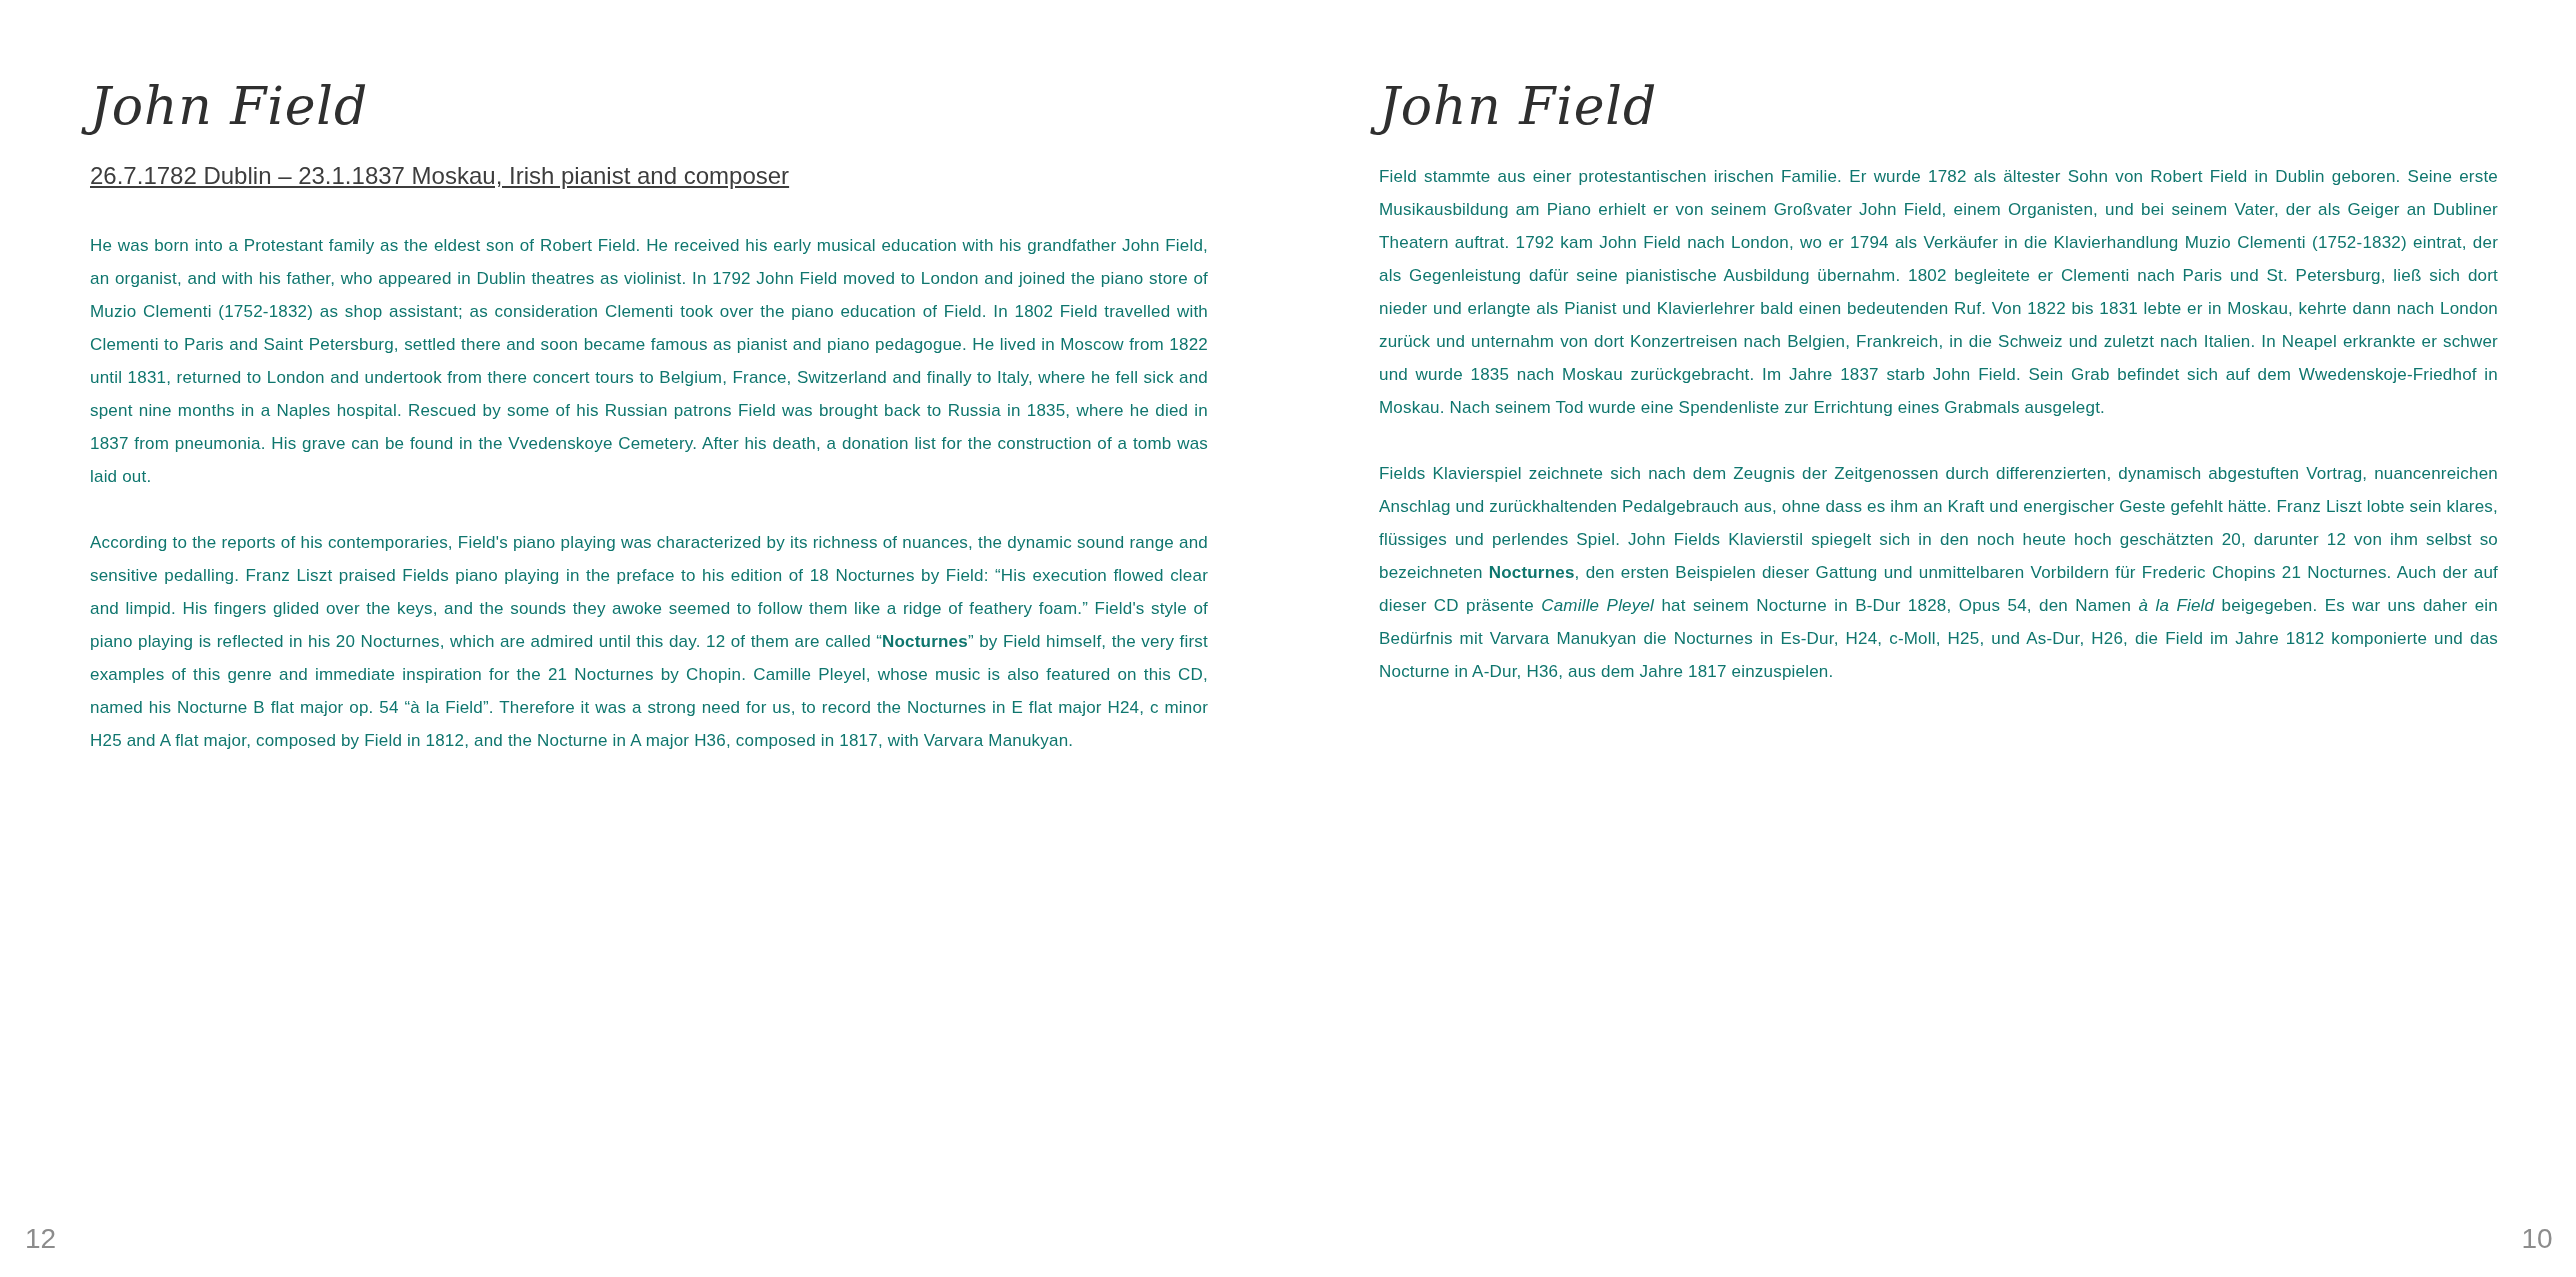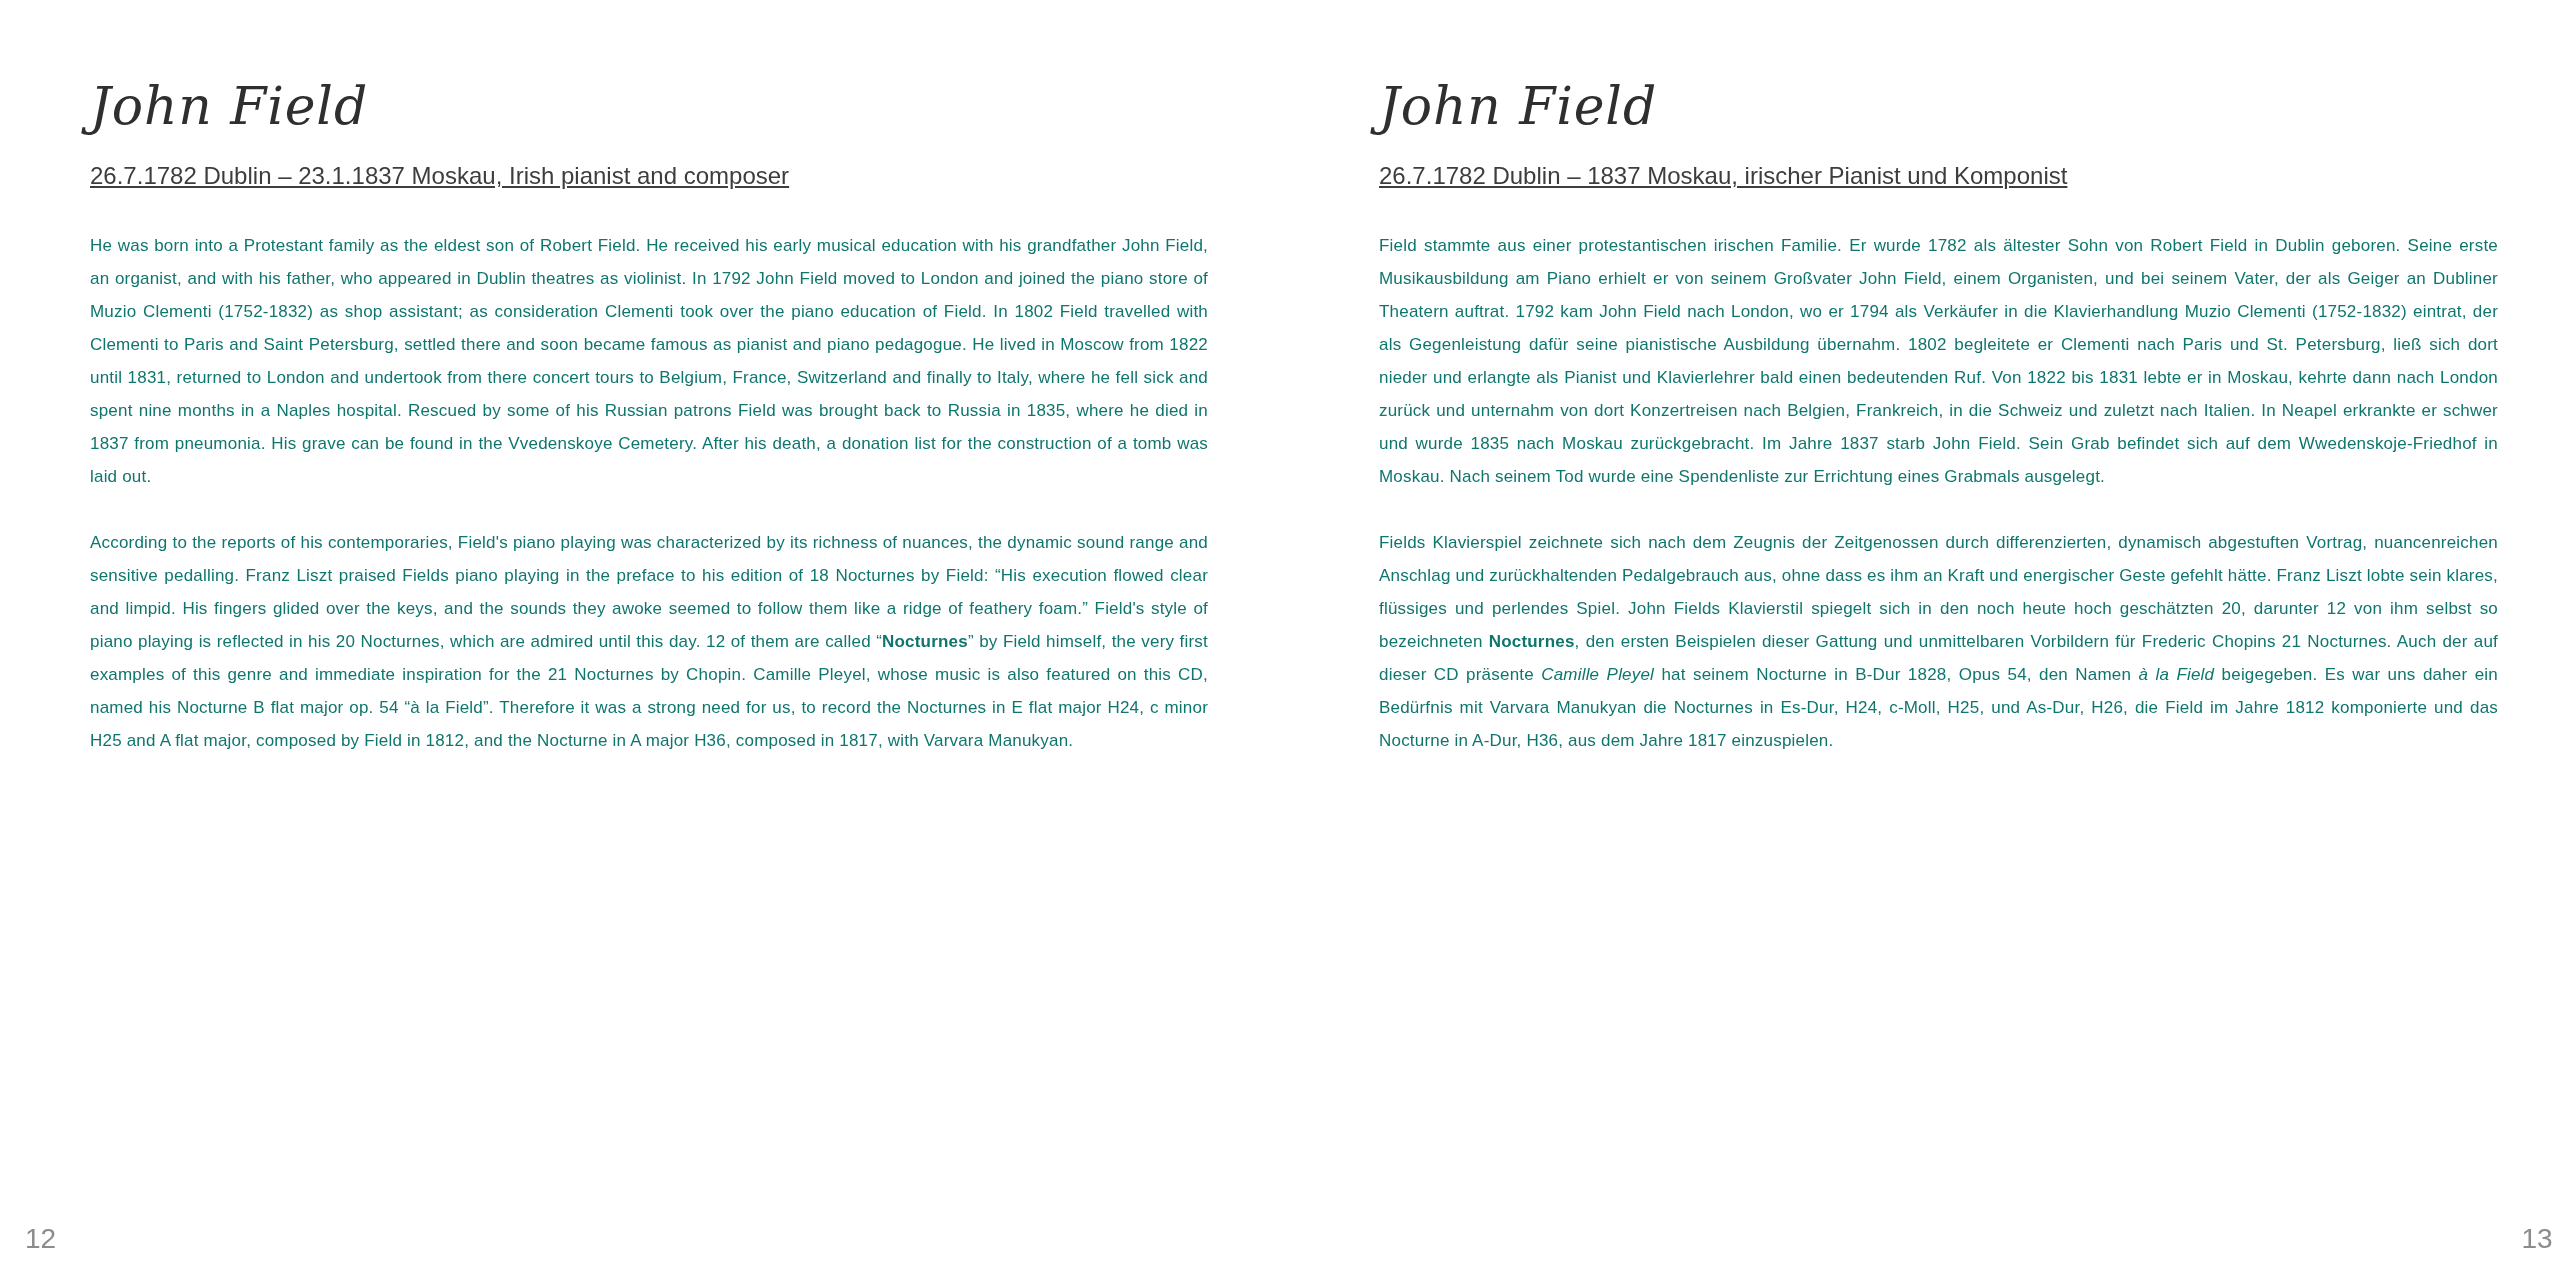--- a/index.html
+++ b/index.html
@@ -67,25 +67,24 @@
     <h1 class="title">John Field</h1>
     <p class="subtitle">26.7.1782 Dublin – 23.1.1837 Moskau, Irish pianist and composer</p>
     <div class="body">
       <p class="para"><span>He was born into a Protestant family as the eldest son of Robert Field. He received his early musical education with his grandfather John Field, an organist, and with his father, who appeared in Dublin theatres as violinist. In 1792 John Field moved to London and joined the piano store of Muzio Clementi (1752-1832) as shop assistant; as consideration Clementi took over the piano education of Field. In 1802 Field travelled with Clementi to Paris and Saint Petersburg, settled there and soon became famous as pianist and piano pedagogue. He lived in Moscow from 1822 until 1831, returned to London and undertook from there concert tours to Belgium, France, Switzerland and finally to Italy, where he fell sick and spent nine months in a Naples hospital. Rescued by some of his Russian patrons Field was brought back to Russia in 1835, where he died in 1837 from pneumonia. His grave can be found in the Vvedenskoye Cemetery. After his death, a donation list for the construction of a tomb was laid out.</span></p>
       <p class="para"><span>According to the reports of his contemporaries, Field's piano playing was characterized by its richness of nuances, the dynamic sound range and sensitive pedalling. Franz Liszt praised Fields piano playing in the preface to his edition of 18 Nocturnes by Field: “His execution flowed clear and limpid. His fingers glided over the keys, and the sounds they awoke seemed to follow them like a ridge of feathery foam.” Field's style of piano playing is reflected in his 20 Nocturnes, which are admired until this day. 12 of them are called “</span><span class="b">Nocturnes</span><span>” by Field himself, the very first examples of this genre and immediate inspiration for the 21 Nocturnes by Chopin. Camille Pleyel, whose music is also featured on this CD, named his Nocturne B flat major op. 54 “à la Field”. Therefore it was a strong need for us, to record the Nocturnes in E flat major H24, c minor H25 and A flat major, composed by Field in 1812, and the Nocturne in A major H36, composed in 1817, with Varvara Manukyan.</span></p>
     </div>
   </section>
 
   <section class="page page-right">
     <h1 class="title">John Field</h1>
-    <p class="subtitle">26.7.1782 Dublin – 1837 Moskau, irischer Pianist und Komponist</p>
     <div class="body">
       <p class="para"><span>Field stammte aus einer protestantischen irischen Familie. Er wurde 1782 als ältester Sohn von Robert Field in Dublin geboren. Seine erste Musikausbildung am Piano erhielt er von seinem Großvater John Field, einem Organisten, und bei seinem Vater, der als Geiger an Dubliner Theatern auftrat. 1792 kam John Field nach London, wo er 1794 als Verkäufer in die Klavierhandlung Muzio Clementi (1752-1832) eintrat, der als Gegenleistung dafür seine pianistische Ausbildung übernahm. 1802 begleitete er Clementi nach Paris und St. Petersburg, ließ sich dort nieder und erlangte als Pianist und Klavierlehrer bald einen bedeutenden Ruf. Von 1822 bis 1831 lebte er in Moskau, kehrte dann nach London zurück und unternahm von dort Konzertreisen nach Belgien, Frankreich, in die Schweiz und zuletzt nach Italien. In Neapel erkrankte er schwer und wurde 1835 nach Moskau zurückgebracht. Im Jahre 1837 starb John Field. Sein Grab befindet sich auf dem Wwedenskoje-Friedhof in Moskau. Nach seinem Tod wurde eine Spendenliste zur Errichtung eines Grabmals ausgelegt.</span></p>
       <p class="para"><span>Fields Klavierspiel zeichnete sich nach dem Zeugnis der Zeitgenossen durch differenzierten, dynamisch abgestuften Vortrag, nuancenreichen Anschlag und zurückhaltenden Pedalgebrauch aus, ohne dass es ihm an Kraft und energischer Geste gefehlt hätte. Franz Liszt lobte sein klares, flüssiges und perlendes Spiel. John Fields Klavierstil spiegelt sich in den noch heute hoch geschätzten 20, darunter 12 von ihm selbst so bezeichneten </span><span class="b">Nocturnes</span><span>, den ersten Beispielen dieser Gattung und unmittelbaren Vorbildern für Frederic Chopins 21 Nocturnes. Auch der auf dieser CD präsente </span><span class="i">Camille Pleyel</span><span> hat seinem Nocturne in B-Dur 1828, Opus 54, den Namen </span><span class="i">à la Field</span><span> beigegeben. Es war uns daher ein Bedürfnis mit Varvara Manukyan die Nocturnes in Es-Dur, H24, c-Moll, H25, und As-Dur, H26, die Field im Jahre 1812 komponierte und das Nocturne in A-Dur, H36, aus dem Jahre 1817 einzuspielen.</span></p>
     </div>
   </section>
 
   <div class="page-number page-number-left">12</div>
 
-  <div class="page-number page-number-right">13</div>
+  <div class="page-number page-number-right">10</div>
 
 </div>
 
 
 </body></html>

